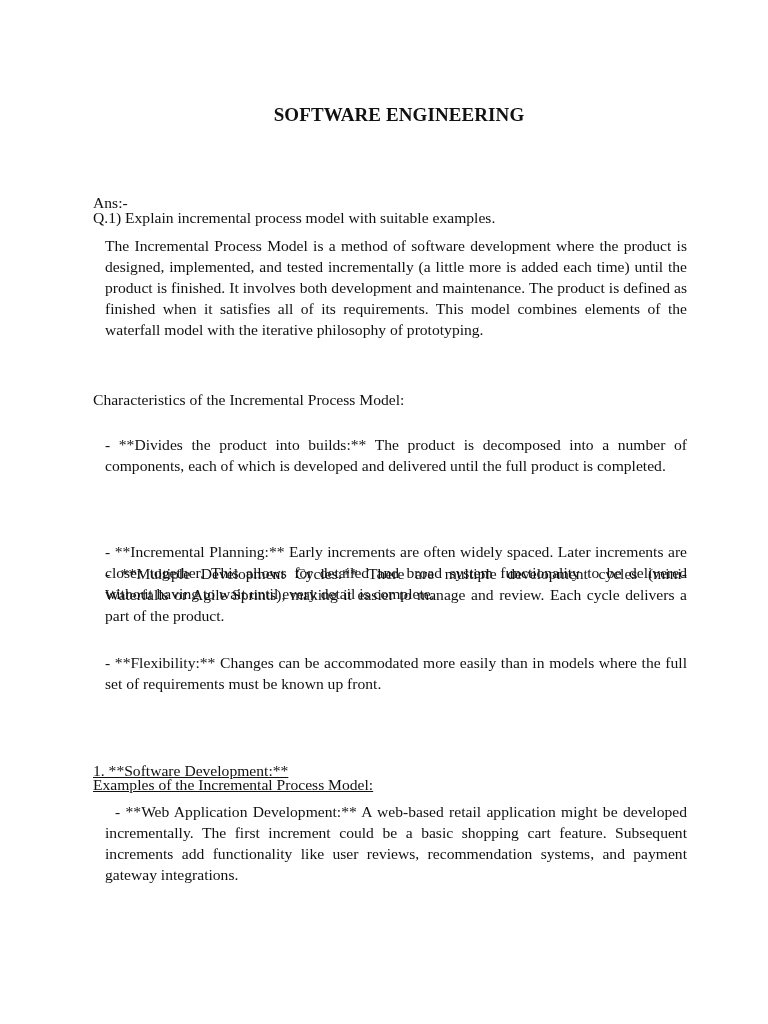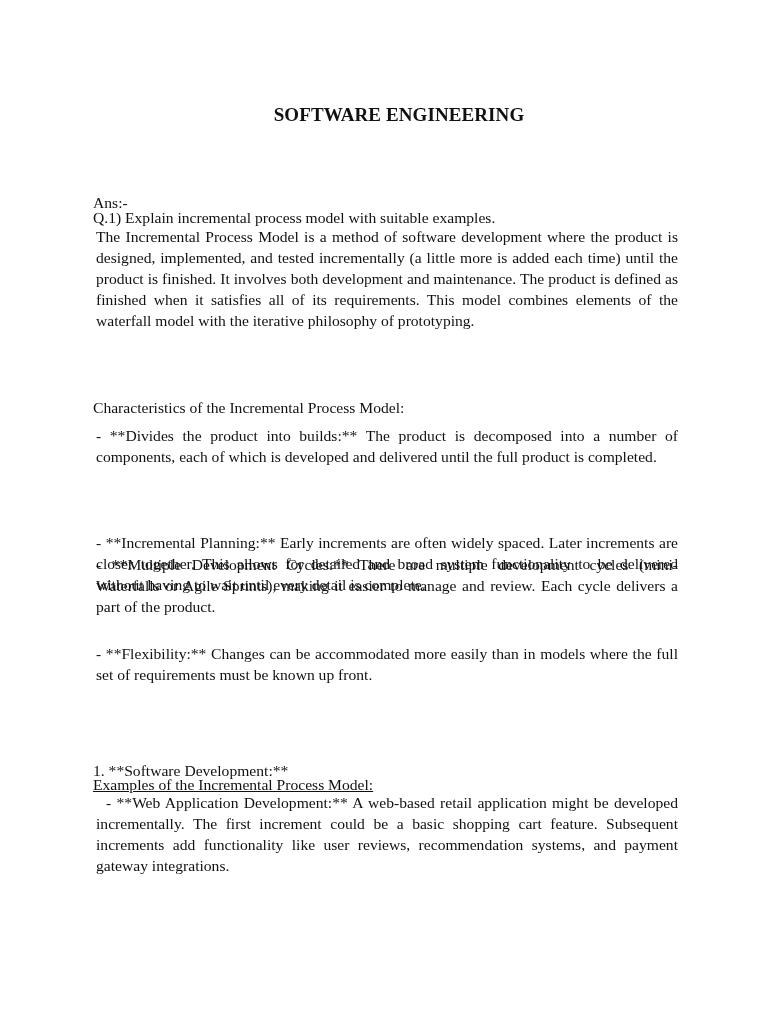--- a/index.html
+++ b/index.html
@@ -41,45 +41,45 @@
       line-height: 21px;
       margin: 0;
     }
     .para {
       position: absolute;
       left: 0;
       width: 582px;
       font-size: 15.6px;
       line-height: 21px;
       text-align: justify;
-      margin: 3px;
+      margin: 12px;
     }
   </style>
 </head>
 <body>
 
 <div class="page">
 
   <h1 class="title">SOFTWARE ENGINEERING</h1>
 
   <p class="line" style="top:161px;margin-top:46px;">Q.1) Explain incremental process model with suitable examples.</p>
 
   <p class="line" style="top:192px;">Ans:-</p>
 
   <p class="para" style="top:223px;">The Incremental Process Model is a method of software development where the product is designed, implemented, and tested incrementally (a little more is added each time) until the product is finished. It involves both development and maintenance. The product is defined as finished when it satisfies all of its requirements. This model combines elements of the waterfall model with the iterative philosophy of prototyping.</p>
 
-  <p class="line" style="top:397px;">Characteristics of the Incremental Process Model:</p>
+  <p class="line" style="top:389px;">Characteristics of the Incremental Process Model:</p>
 
   <p class="para" style="top:422px;">- **Divides the product into builds:** The product is decomposed into a number of components, each of which is developed and delivered until the full product is completed.</p>
 
   <p class="para" style="top:529px;">- **Incremental Planning:** Early increments are often widely spaced. Later increments are closer together. This allows for detailed and broad system functionality to be delivered without having to wait until every detail is complete.</p>
 
   <p class="para" style="top:551px;">- **Multiple Development Cycles:** There are multiple development cycles (mini-Waterfalls or Agile Sprints), making it easier to manage and review. Each cycle delivers a part of the product.</p>
 
   <p class="para" style="top:640px;">- **Flexibility:** Changes can be accommodated more easily than in models where the full set of requirements must be known up front.</p>
 
   <p class="line" style="top:774px;text-decoration:underline;">Examples of the Incremental Process Model:</p>
 
-  <p class="line" style="top:760px;">1. **Software Development:**</p>
+  <p class="line" style="top:760px;text-decoration:underline;">1. **Software Development:**</p>
 
   <p class="para" style="top:789px; text-indent:10px;">- **Web Application Development:** A web-based retail application might be developed incrementally. The first increment could be a basic shopping cart feature. Subsequent increments add functionality like user reviews, recommendation systems, and payment gateway integrations.</p>
 
 </div>
 
 </body></html>

